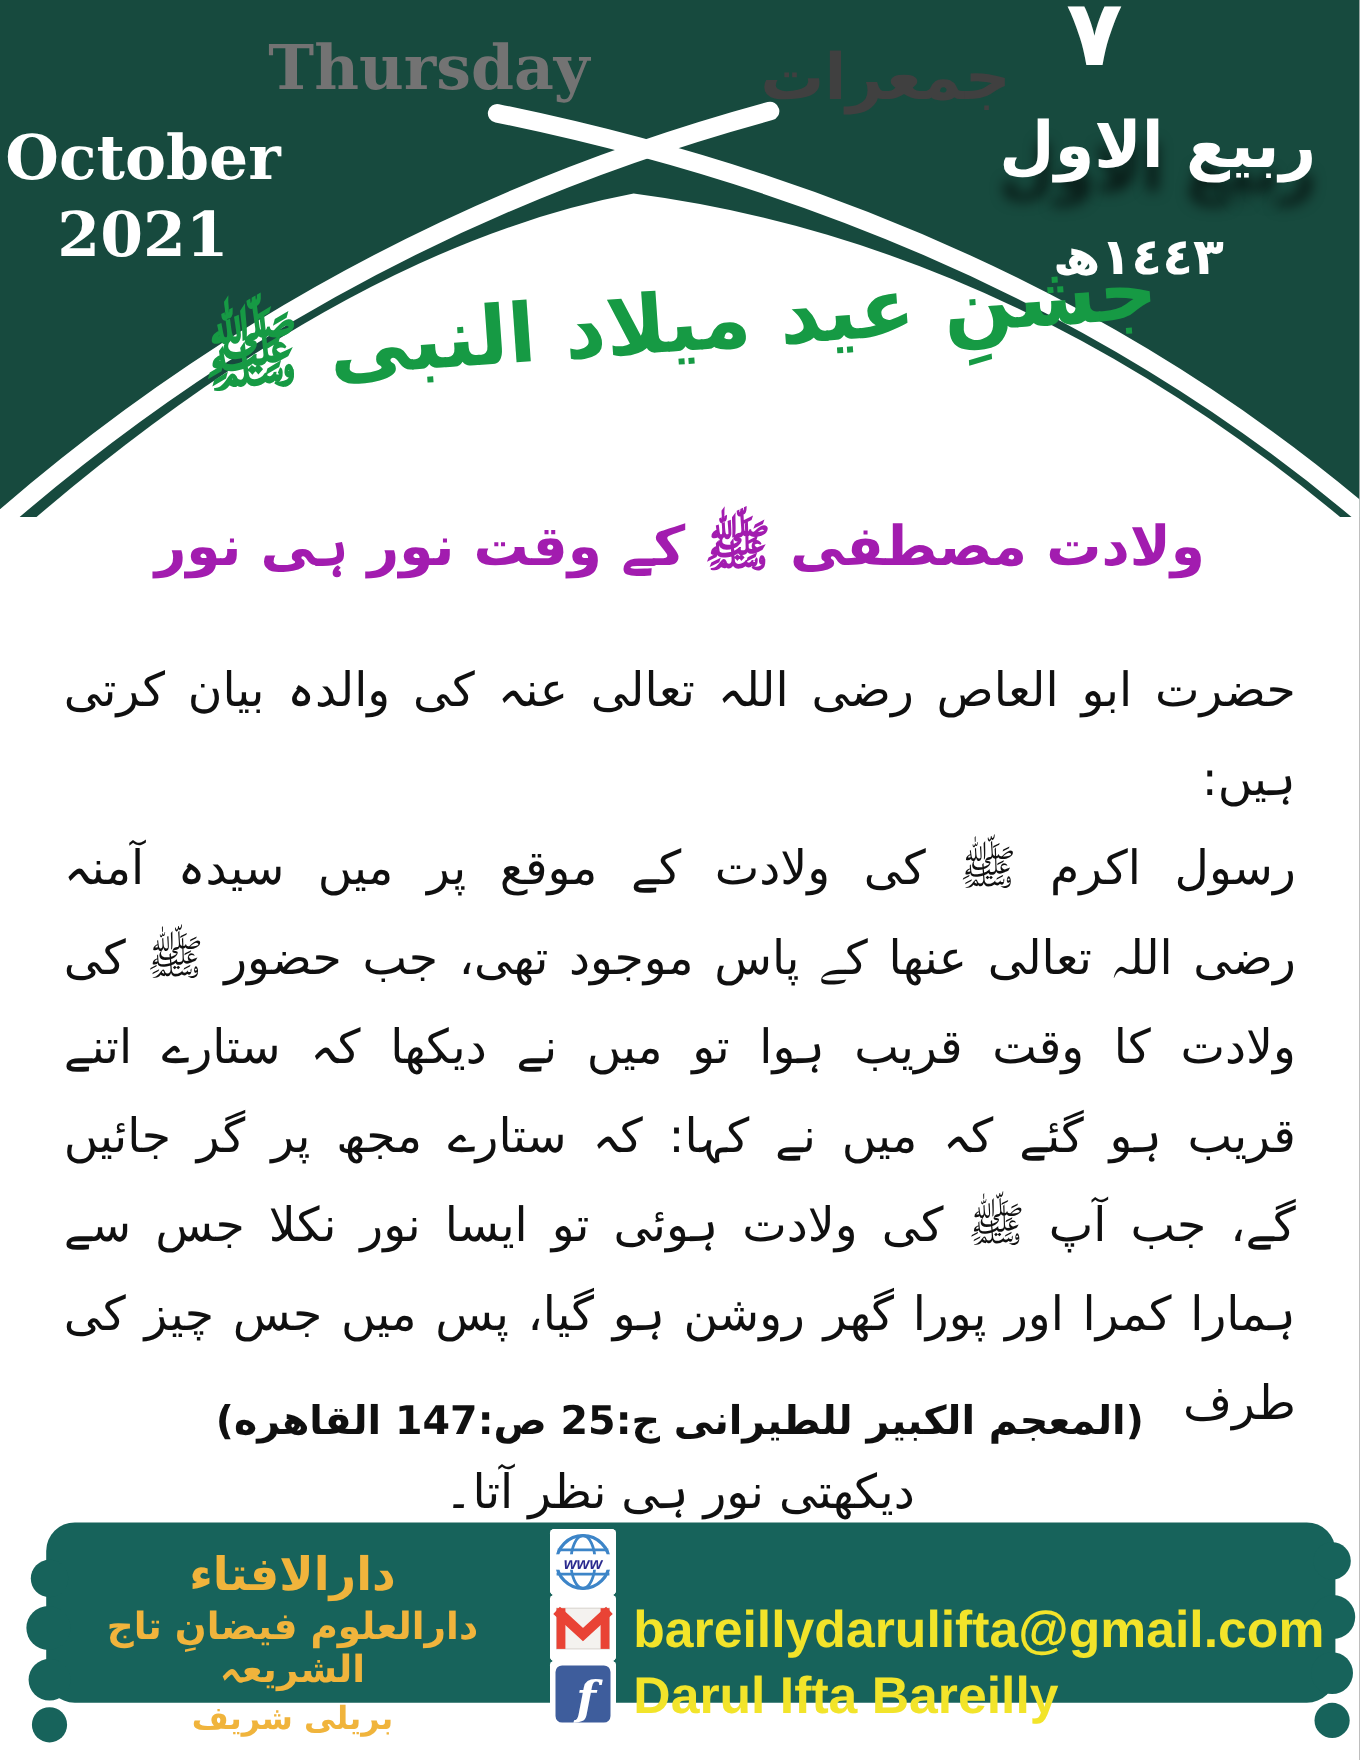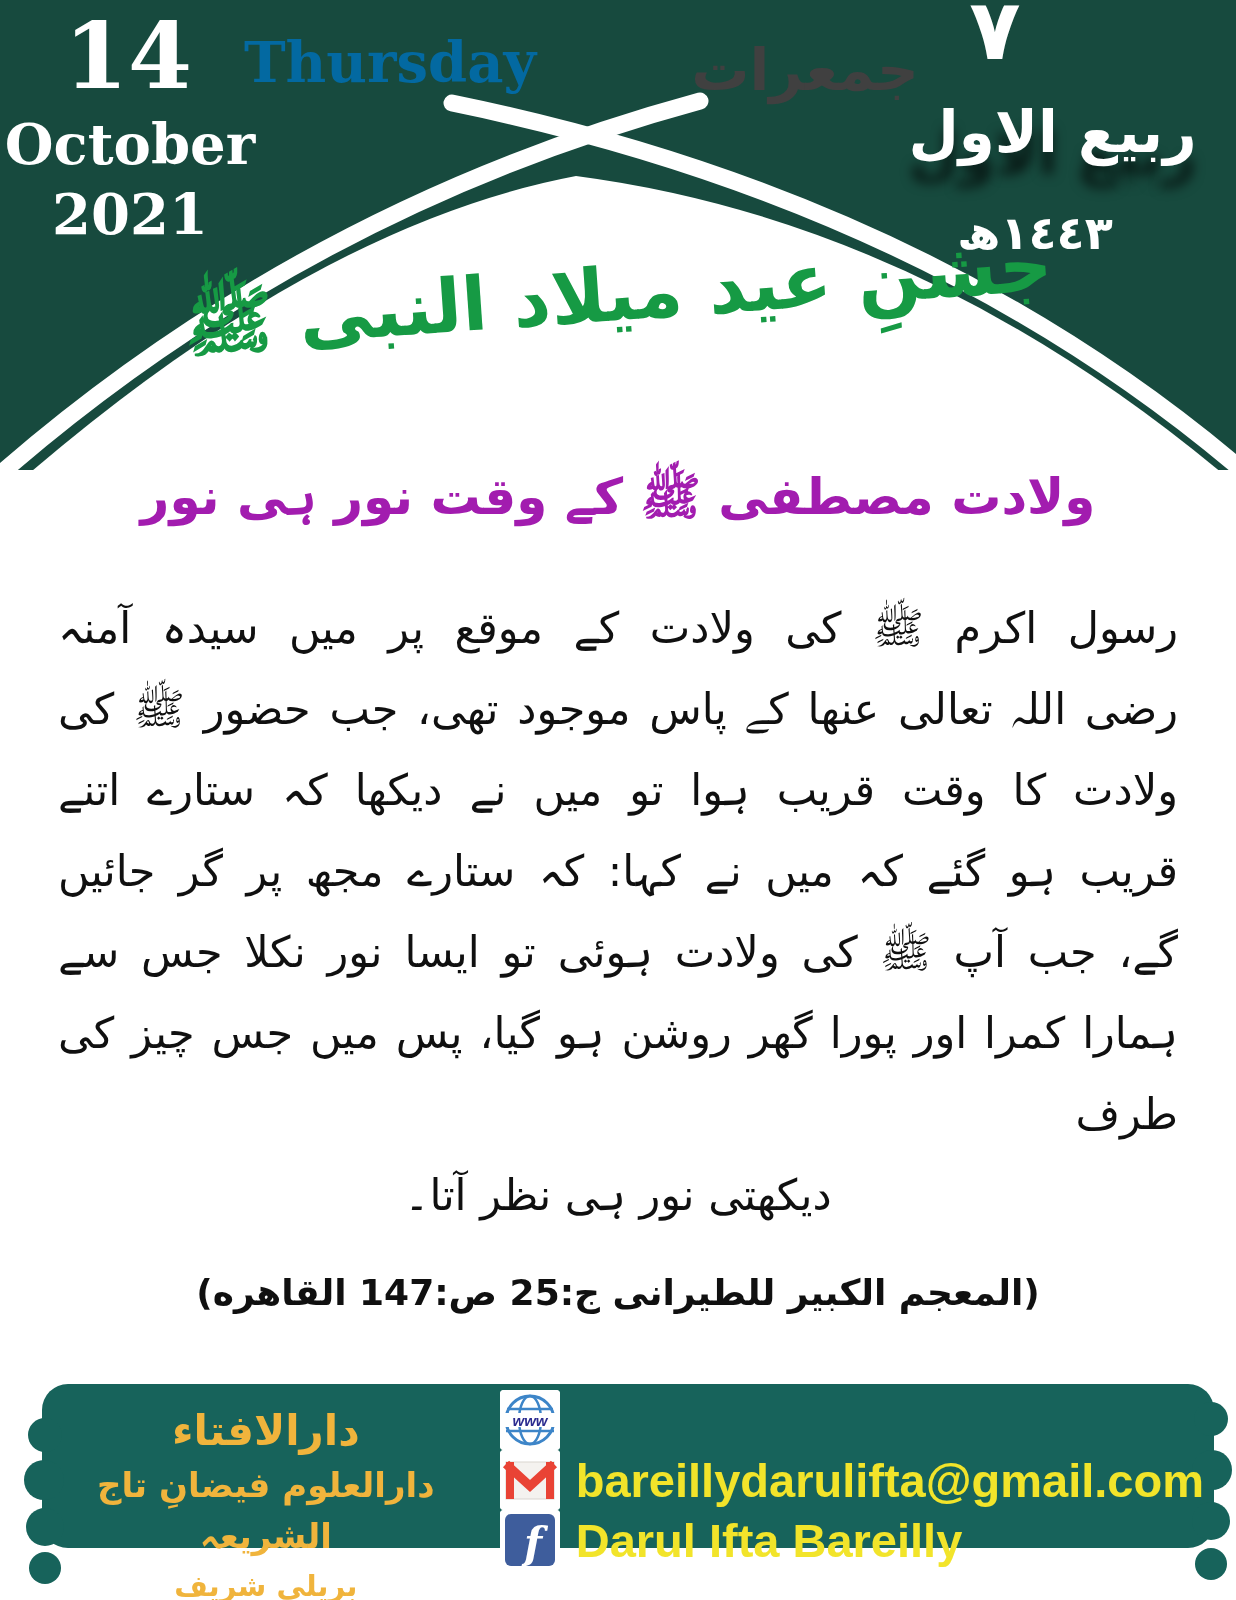--- a/index.html
+++ b/index.html
@@ -6,21 +6,21 @@
   #poster{
     position:relative;width:1236px;height:1600px;background:#ffffff;
     margin:0 auto;overflow:hidden;font-family:"DejaVu Sans",sans-serif;
   }
   
   #arch-svg{position:absolute;left:0;top:0;}
   .hdr-txt{position:absolute;color:#ffffff;font-family:"DejaVu Serif",serif;font-weight:bold;text-align:center;}
   #day-number{left:48px;top:10px;width:160px;font-size:92px;line-height:1;}
   #month-name{left:0px;top:116px;width:260px;font-size:56px;line-height:1;}
   #year-number{left:0px;top:186px;width:260px;font-size:56px;line-height:1;}
-  #weekday-en{left:240px;top:34px;width:300px;font-size:56px;color:#0369a1;line-height:1;}
+  #weekday-en{left:240px;top:34px;width:300px;font-size:56px;color:#737373;line-height:1;}
   #weekday-ur{left:660px;top:36px;width:290px;font-size:58px;color:#404040;
       font-family:"DejaVu Sans",sans-serif;line-height:1.2;direction:rtl;}
   #hijri-day{left:935px;top:-12px;width:120px;font-size:84px;font-family:"DejaVu Sans",sans-serif;line-height:1;}
   #hijri-month{left:880px;top:98px;width:345px;font-size:58px;font-family:"DejaVu Sans",sans-serif;
       direction:rtl;line-height:1.2;text-shadow:0 22px 12px rgba(0,0,0,.65);}
   #hijri-year{left:900px;top:206px;width:270px;font-size:46px;font-family:"DejaVu Sans",sans-serif;direction:rtl;line-height:1.2;}
   #calligraphy{
     position:absolute;left:0;top:246px;width:100%;text-align:center;
     color:#169a44;font-size:74px;font-weight:bold;direction:rtl;line-height:1.3;
     transform:rotate(-4deg);
@@ -42,55 +42,55 @@
   }
   
   #footer-box{
     position:absolute;left:42px;top:1384px;width:1172px;height:164px;
     background:#17635b;border-radius:26px;
   }
   .scallop{position:absolute;border-radius:50%;background:#17635b;}
   #footer-inner{position:absolute;inset:0;display:flex;}
   #org-block{width:470px;padding-top:18px;text-align:center;color:#f0b43c;direction:rtl;}
   #org-line1{font-size:42px;font-weight:bold;line-height:58px;}
-  #org-line2{font-size:34px;font-weight:bold;line-height:51px;}
+  #org-line2{font-size:34px;font-weight:bold;line-height:39px;}
   #org-line3{font-size:29px;font-weight:bold;line-height:48px;}
   #contact-rows{flex:1;display:flex;flex-direction:column;justify-content:space-between;padding:6px 10px 8px 10px;}
   .contact-row{display:flex;align-items:center;height:62px;}
   .contact-icon{width:60px;height:60px;flex:0 0 60px;margin-right:16px;background:#ffffff;border-radius:4px;overflow:hidden;font-style:italic;}
   .contact-label{color:#f2e42a;font-family:"Liberation Sans",sans-serif;font-weight:bold;font-size:47px;letter-spacing:0px;white-space:nowrap;}
 </style>
 </head>
 <body>
 
 <div id="poster">
 
   <svg id="arch-svg" width="1236" height="470" viewBox="0 0 1236 470" aria-hidden="true">
     <rect x="0" y="0" width="1236" height="470" fill="#174a3e"></rect>
 
     <path d="M -40 510 Q 280 215 700 101" fill="none" stroke="#ffffff" stroke-width="17" stroke-linecap="round"></path>
     <path d="M 1276 500 Q 950 205 452 103" fill="none" stroke="#ffffff" stroke-width="17" stroke-linecap="round"></path>
 
     <path d="M -40 535 Q 290 230 576 176 Q 950 225 1276 520 L 1276 620 L -40 620 Z" fill="#ffffff"></path>
   </svg>
 
-  <div id="day-number" class="hdr-txt">14</div>
   <div id="month-name" class="hdr-txt">October</div>
   <div id="year-number" class="hdr-txt">2021</div>
   <div id="weekday-en" class="hdr-txt">Thursday</div>
   <div id="weekday-ur" class="hdr-txt">جمعرات</div>
   <div id="hijri-day" class="hdr-txt">٧</div>
   <div id="hijri-month" class="hdr-txt">ربیع الاول</div>
   <div id="hijri-year" class="hdr-txt">١٤٤٣ھ</div>
 
   <div id="calligraphy">جشنِ عید میلاد النبی ﷺ</div>
 
   <div id="article-title">ولادت مصطفی ﷺ کے وقت نور ہی نور</div>
 
   <div id="body-text">
+    <div class="body-line justify">حضرت ابو العاص رضی اللہ تعالی عنہ کی والدہ بیان کرتی ہیں:</div>
     <div class="body-line justify">رسول اکرم ﷺ کی ولادت کے موقع پر میں سیدہ آمنہ</div>
     <div class="body-line justify">رضی اللہ تعالی عنھا کے پاس موجود تھی، جب حضور ﷺ کی</div>
     <div class="body-line justify">ولادت کا وقت قریب ہوا تو میں نے دیکھا کہ ستارے اتنے</div>
     <div class="body-line justify">قریب ہو گئے کہ میں نے کہا: کہ ستارے مجھ پر گر جائیں</div>
     <div class="body-line justify">گے، جب آپ ﷺ کی ولادت ہوئی تو ایسا نور نکلا جس سے</div>
     <div class="body-line justify">ہمارا کمرا اور پورا گھر روشن ہو گیا، پس میں جس چیز کی طرف</div>
     <div class="body-line">دیکھتی نور ہی نظر آتا۔</div>
   </div>
 
   <div id="reference-line">(المعجم الکبیر للطیرانی ج:25 ص:147 القاھره)</div>

